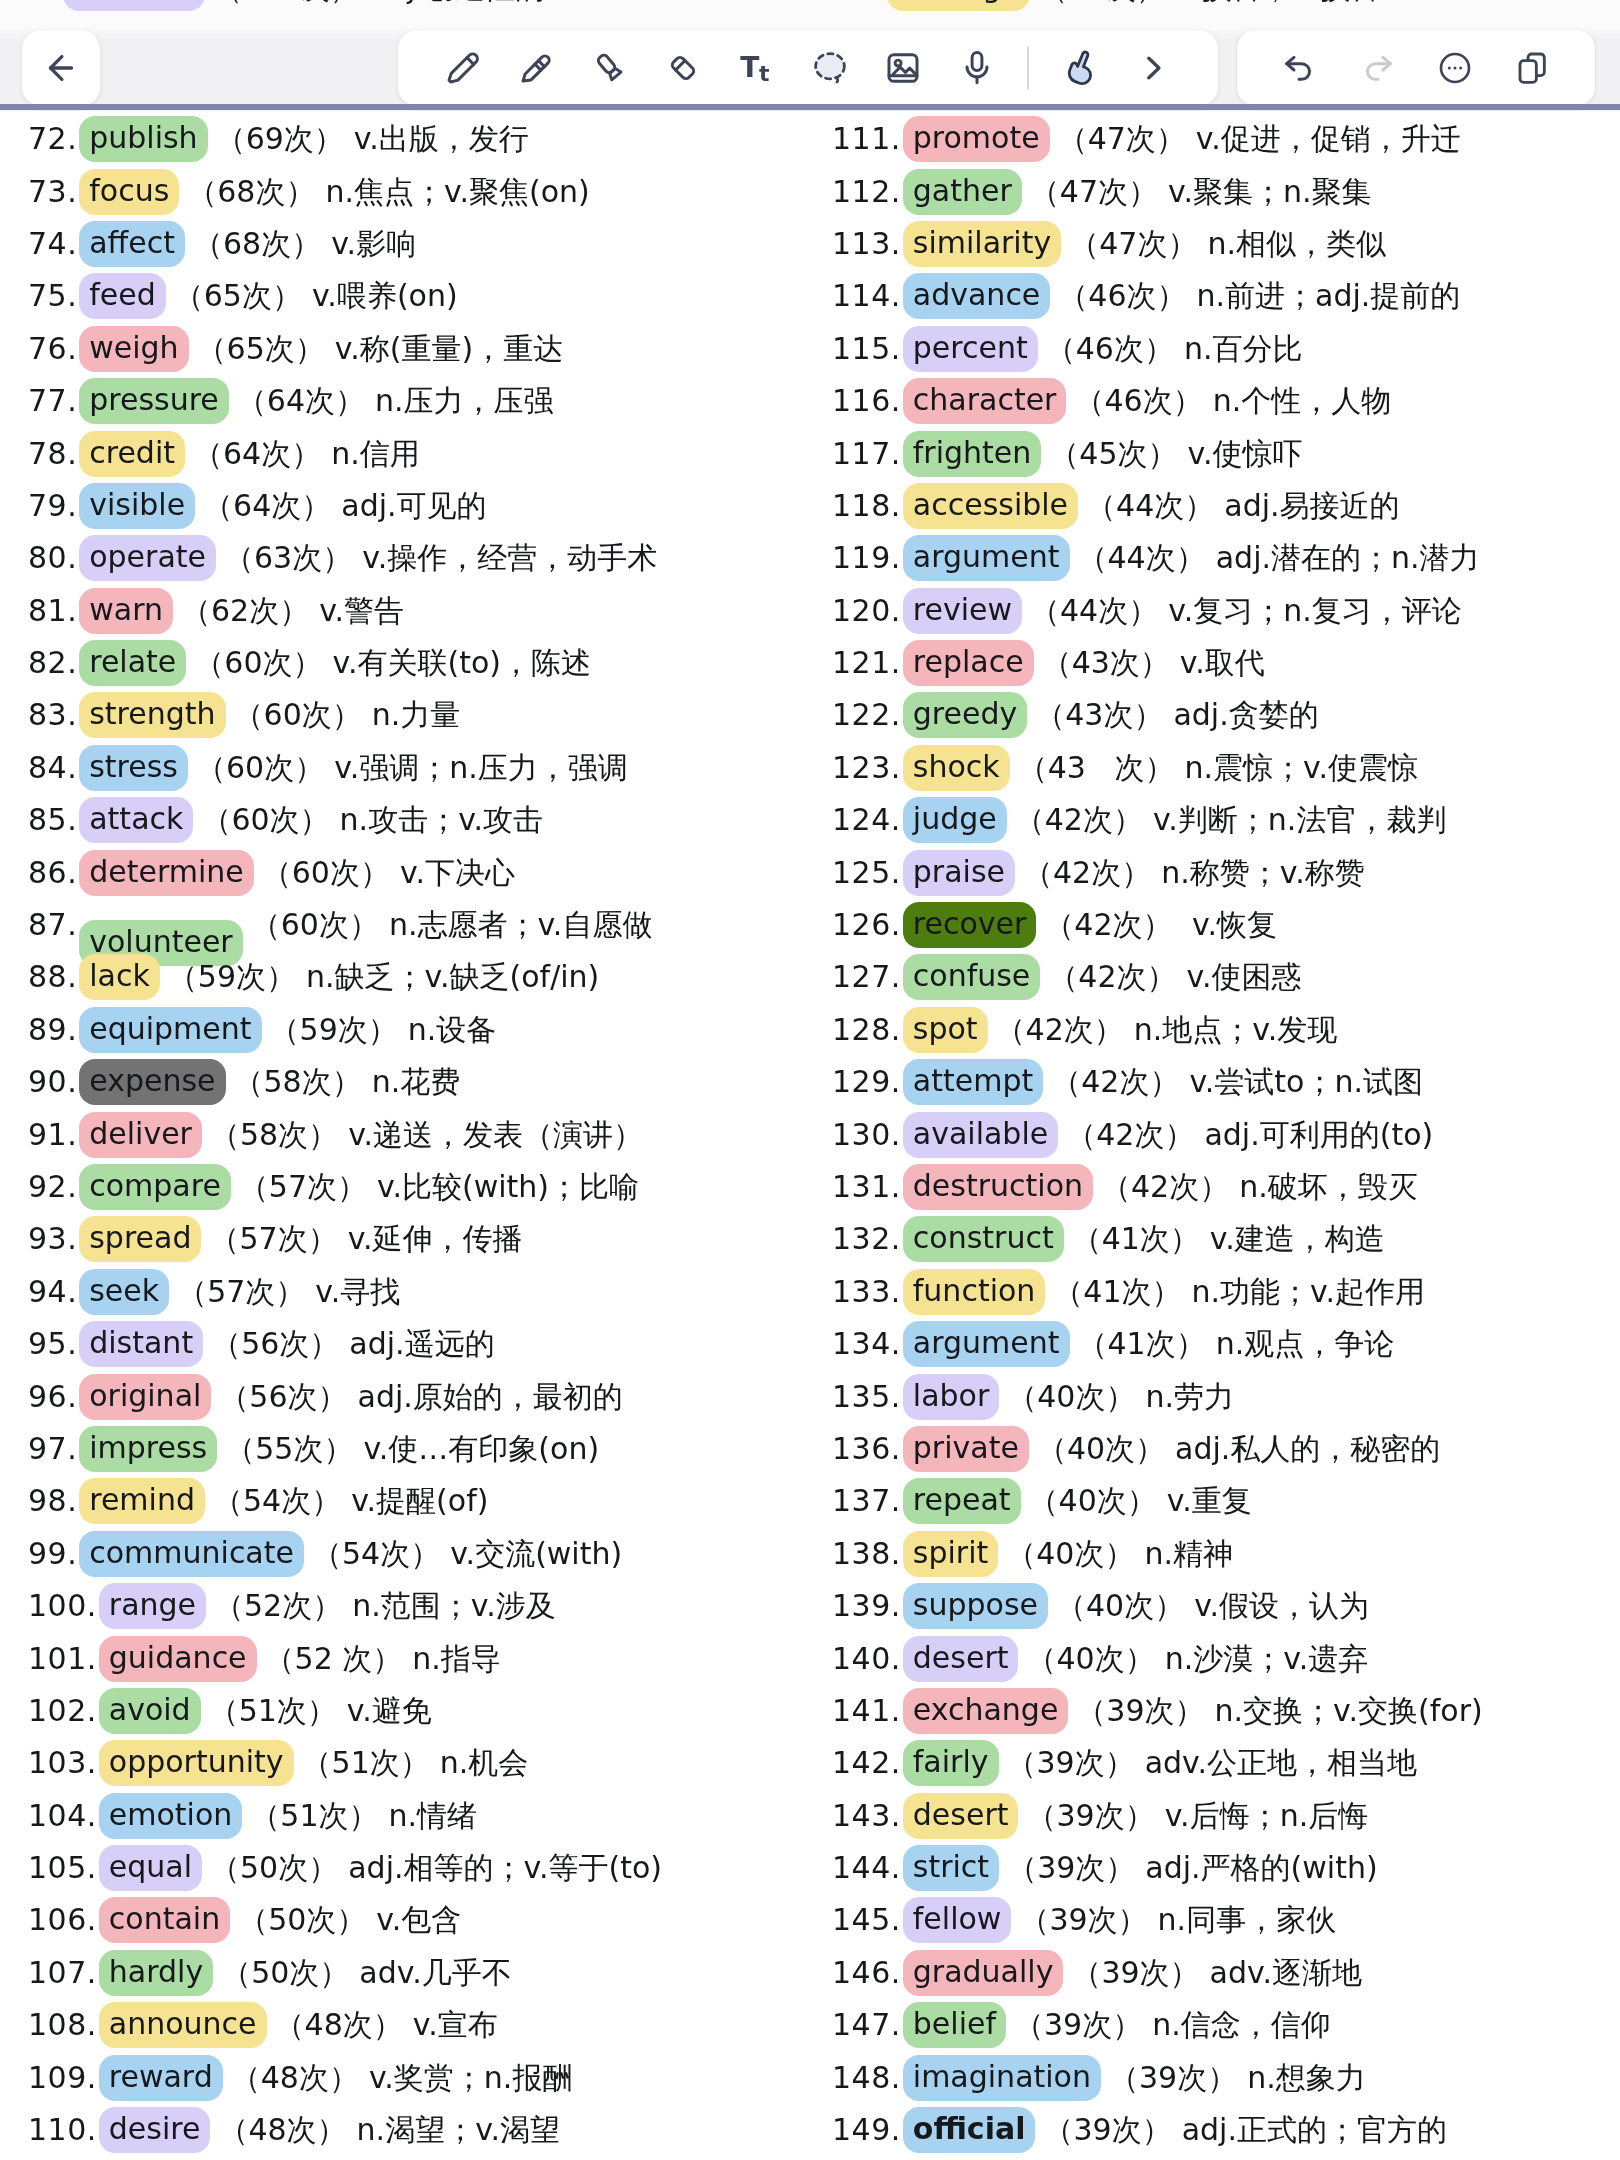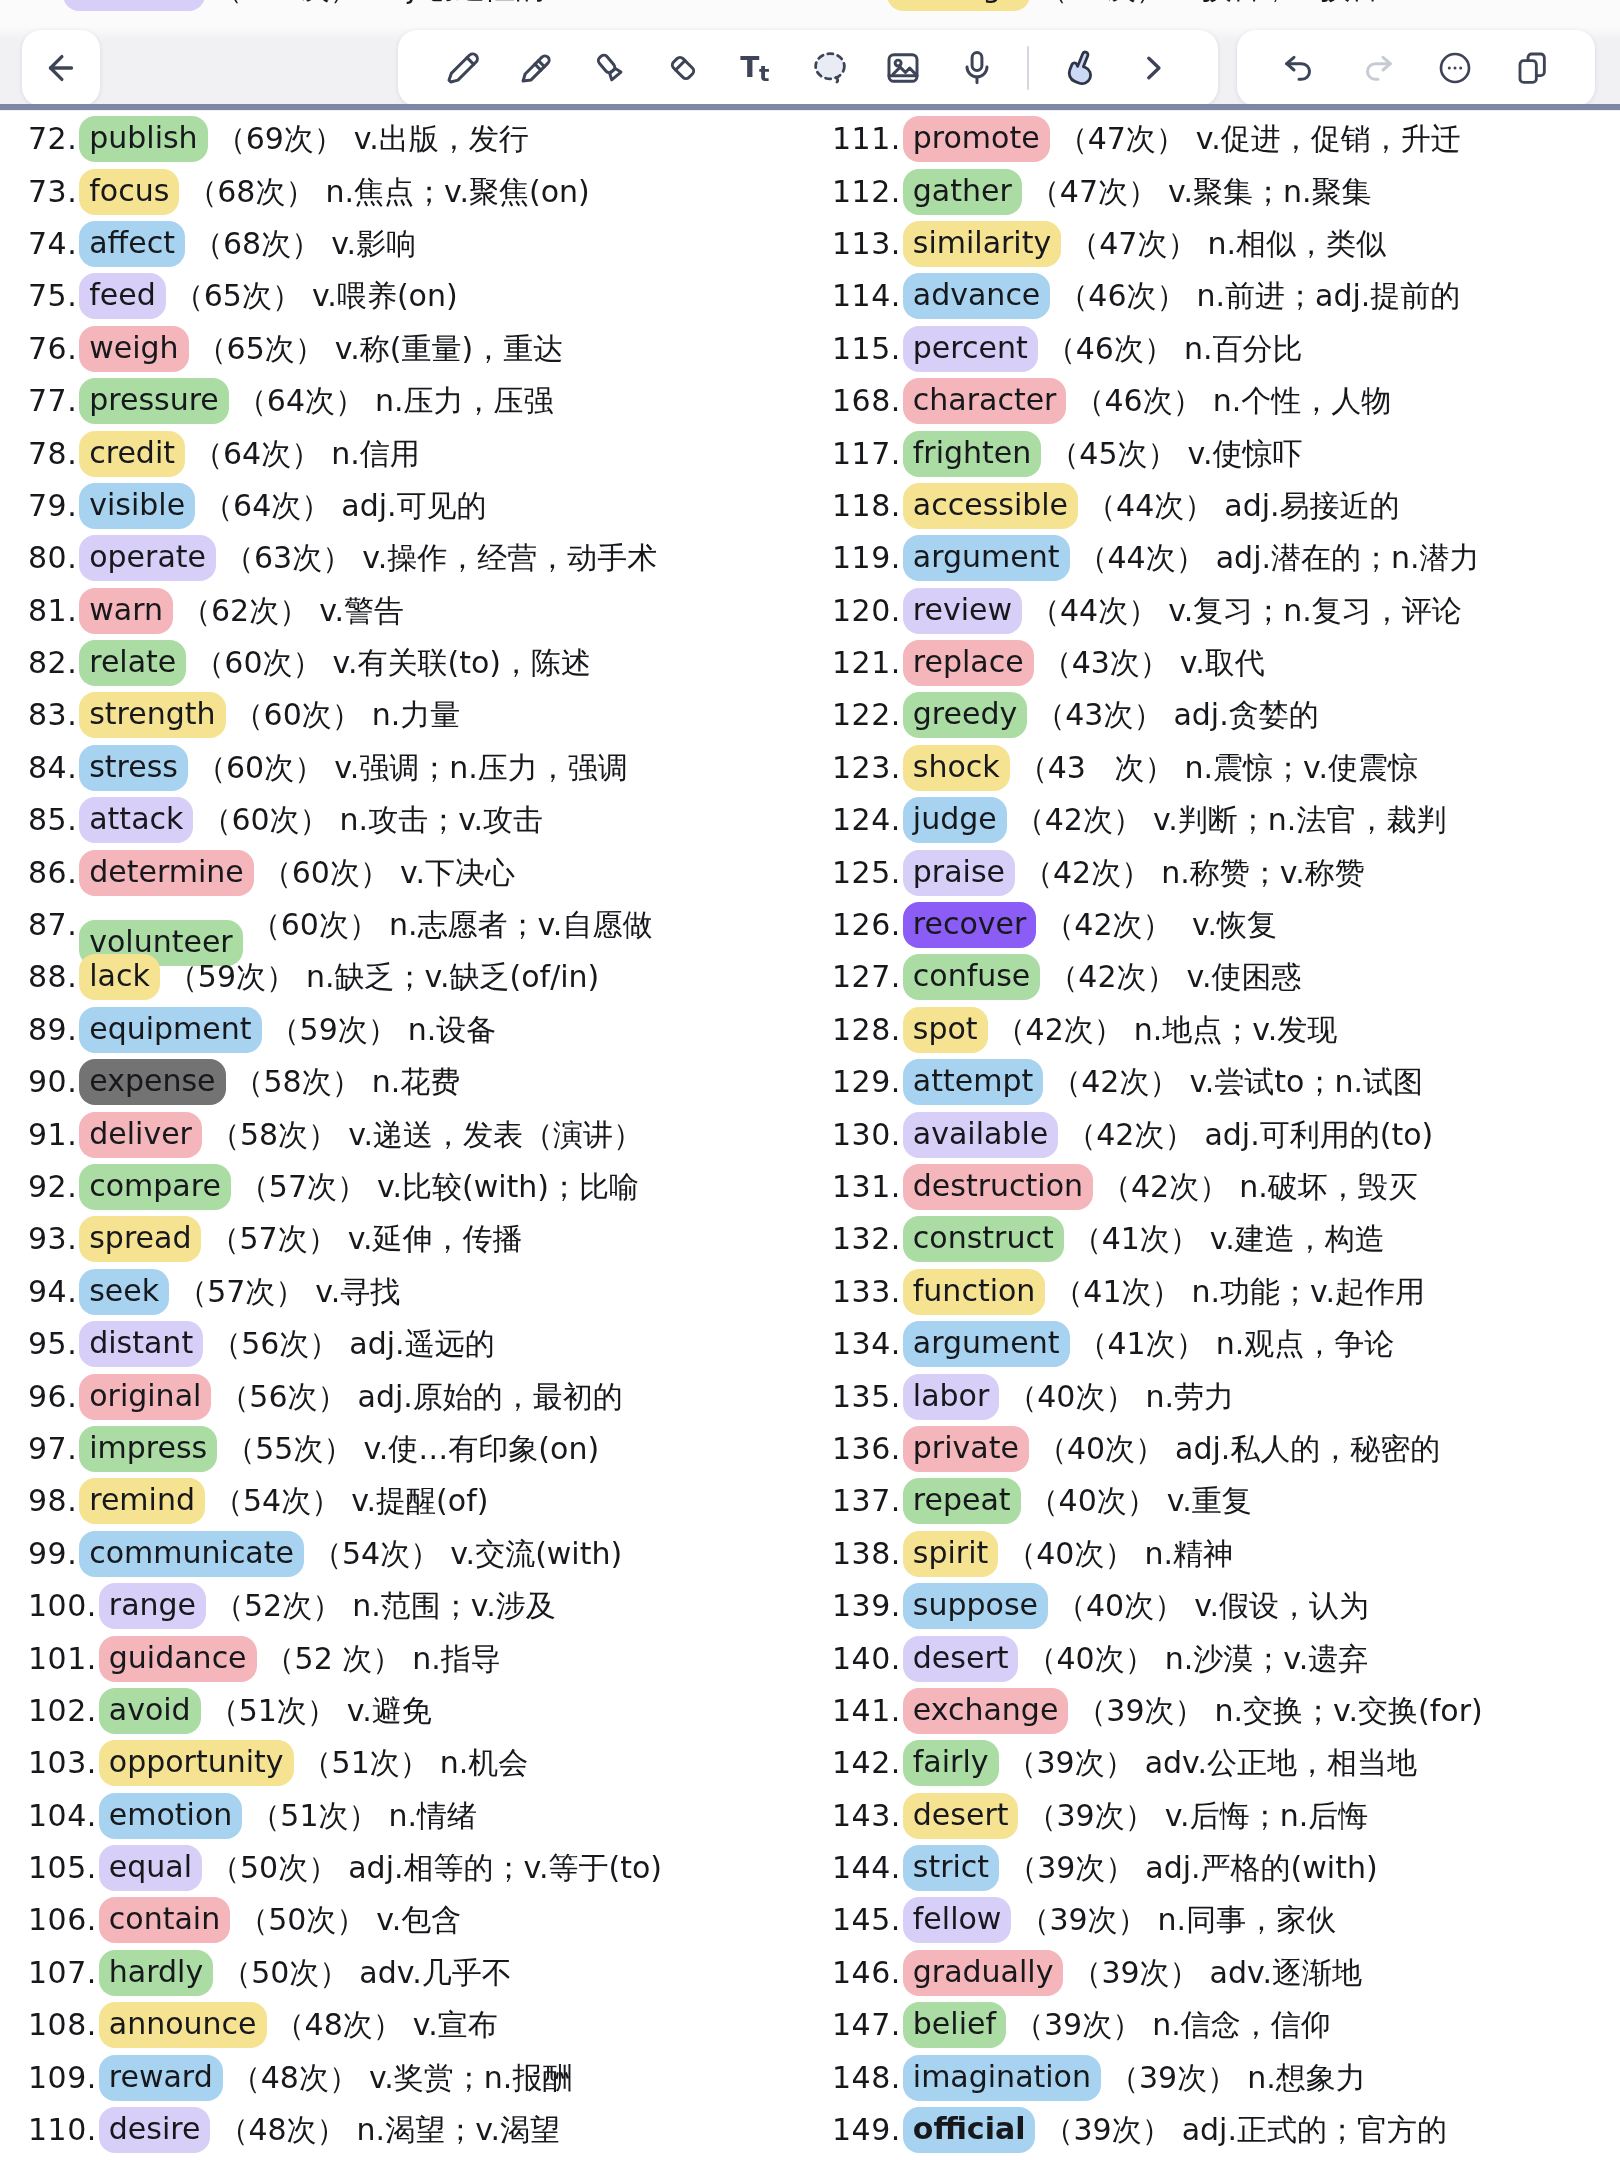--- a/index.html
+++ b/index.html
@@ -456,21 +456,21 @@
         <span class="cnt">（46次）</span>
         <span class="def">n.前进；adj.提前的</span>
       </div>
       <div class="row">
         <span class="num">115.</span>
         <span class="pill" style="background: rgb(215, 207, 247);">percent</span>
         <span class="cnt">（46次）</span>
         <span class="def">n.百分比</span>
       </div>
       <div class="row">
-        <span class="num">168.</span>
+        <span class="num">116.</span>
         <span class="pill" style="background: rgb(244, 182, 187);">character</span>
         <span class="cnt">（46次）</span>
         <span class="def">n.个性，人物</span>
       </div>
       <div class="row">
         <span class="num">117.</span>
         <span class="pill" style="background: rgb(171, 220, 163);">frighten</span>
         <span class="cnt">（45次）</span>
         <span class="def">v.使惊吓</span>
       </div>
@@ -517,21 +517,21 @@
         <span class="def">v.判断；n.法官，裁判</span>
       </div>
       <div class="row">
         <span class="num">125.</span>
         <span class="pill" style="background: rgb(215, 207, 247);">praise</span>
         <span class="cnt">（42次）</span>
         <span class="def">n.称赞；v.称赞</span>
       </div>
       <div class="row">
         <span class="num">126.</span>
-        <span class="pill" style="background: #8b5cf6;">recover</span>
+        <span class="pill" style="background: #4d7c0f;">recover</span>
         <span class="cnt">（42次）</span>
         <span class="def">&nbsp;v.恢复</span>
       </div>
       <div class="row">
         <span class="num">127.</span>
         <span class="pill" style="background: rgb(171, 220, 163);">confuse</span>
         <span class="cnt">（42次）</span>
         <span class="def">v.使困惑</span>
       </div>
       <div class="row">

